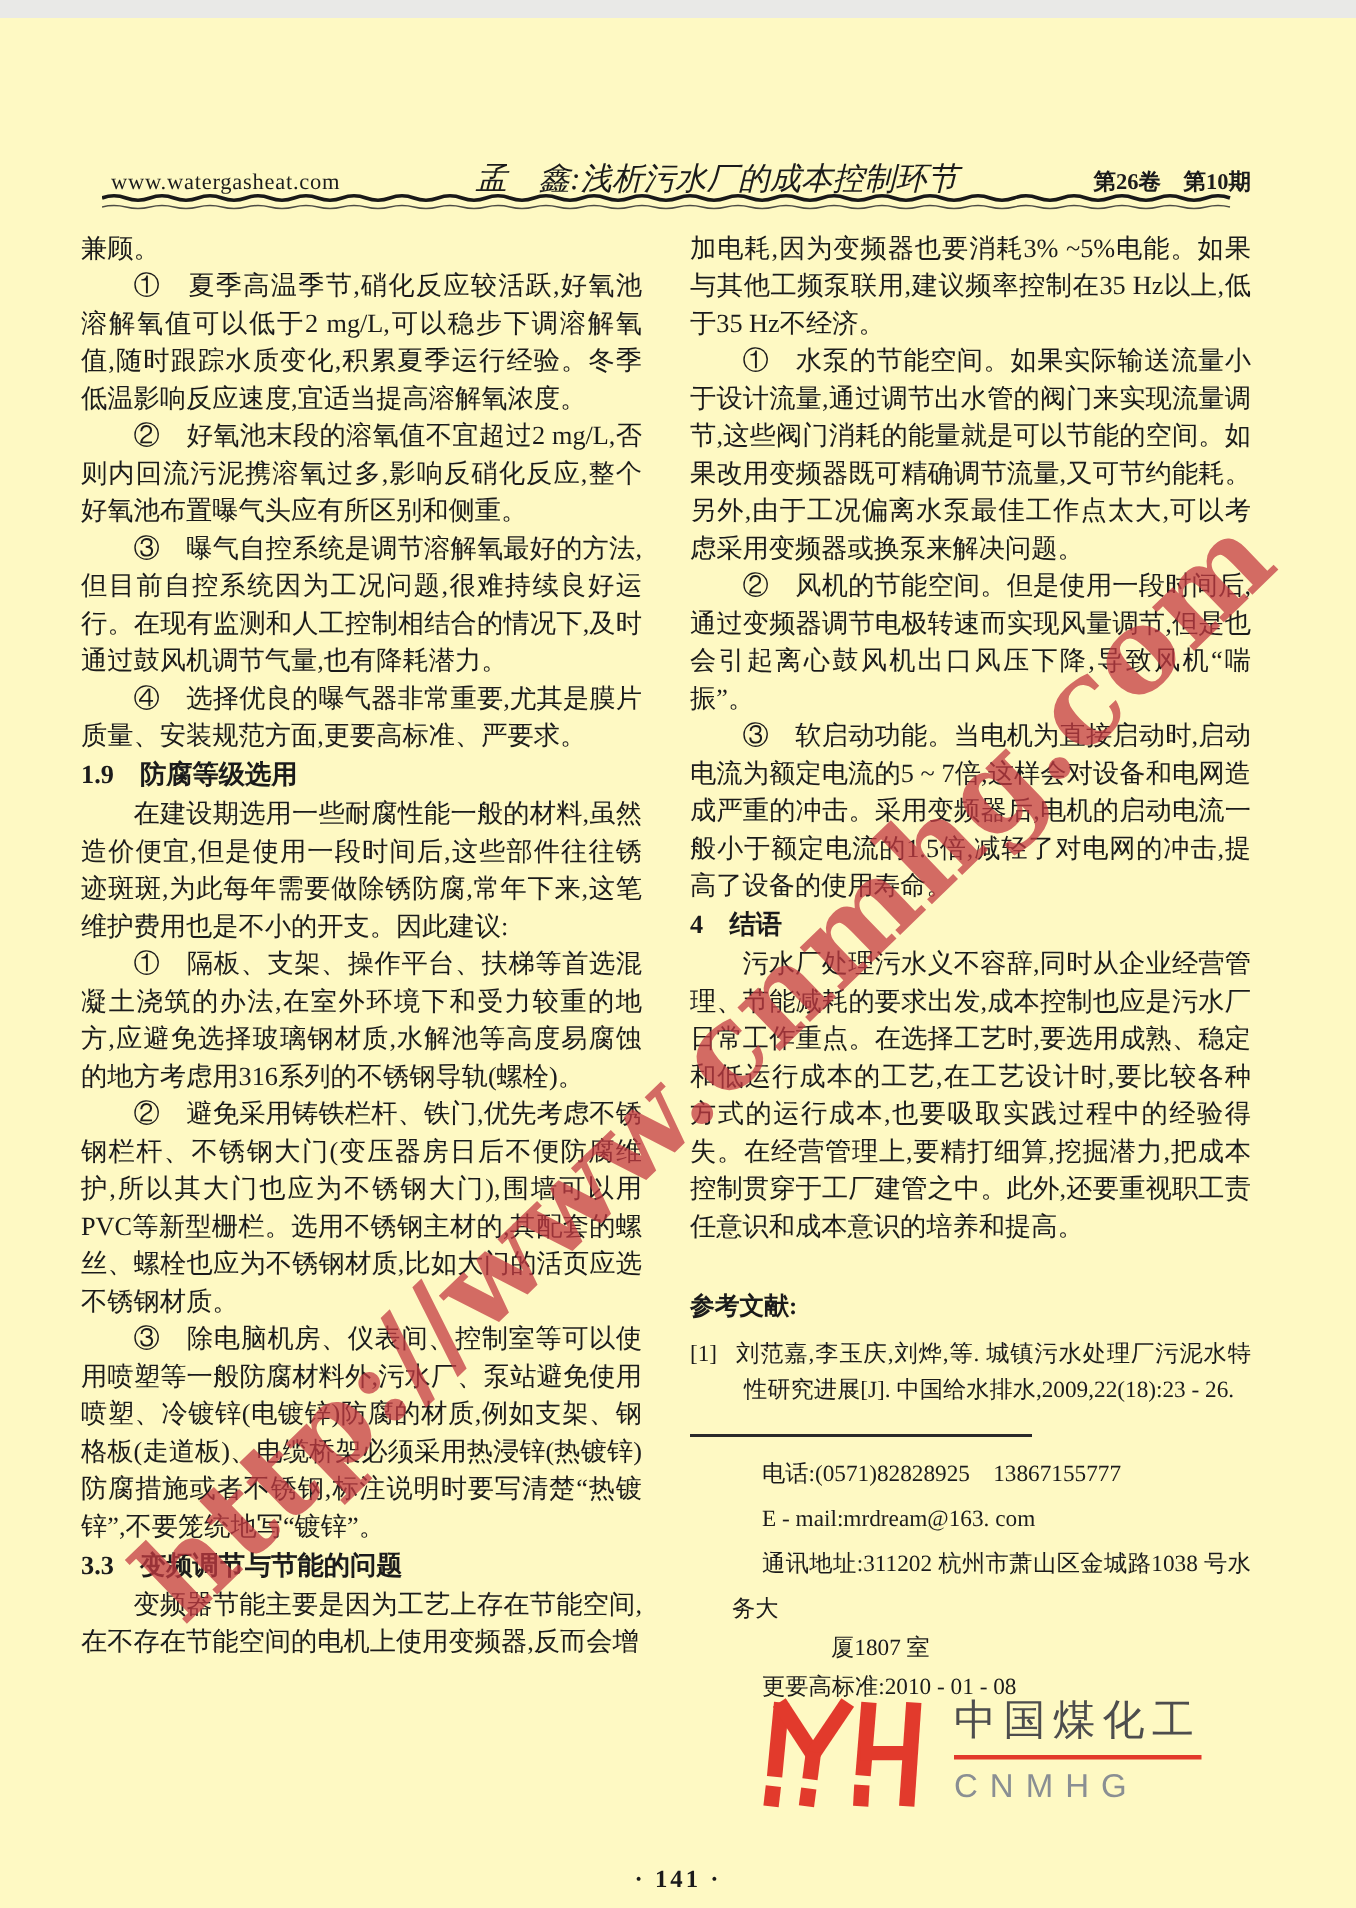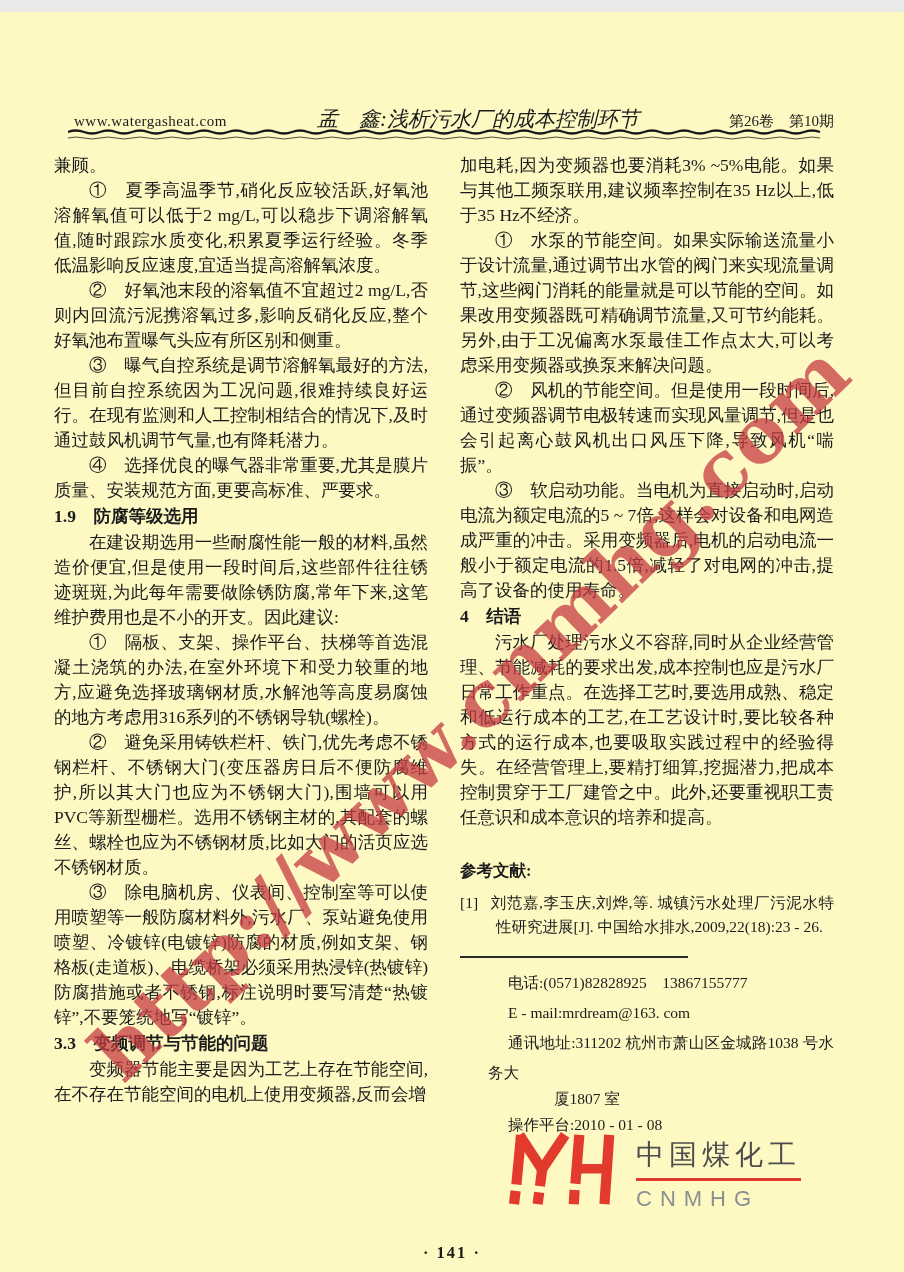--- a/index.html
+++ b/index.html
@@ -6,21 +6,21 @@
   .page{
     position:relative;width:904px;height:1272px;margin:12px auto;
     background:#fef9c3;overflow:hidden;
     font-family:"Liberation Serif","DejaVu Serif",serif;color:#1b1b1b;
   }
   
   .hdr{position:absolute;top:93px;left:74px;right:70px;display:flex;
        justify-content:space-between;align-items:baseline;font-size:15px;}
   .hdr .site{letter-spacing:.5px;}
   .hdr .running{font-style:italic;font-size:21px;}
-  .hdr .issue{font-weight:normal;}
+  .hdr .issue{font-weight:bold;}
   .hdr-rule{position:absolute;top:116px;left:68px;}
   
   .col{position:absolute;top:141px;width:374px;font-size:17.5px;
        line-height:25px;text-align:justify;}
   .col-left{left:54px;}
   .col-right{left:460px;}
   p.para{margin:0;text-indent:2em;}
   p.cont{margin:0;text-indent:0;}
   h3.sec{margin:1px 0;font-size:17.5px;font-weight:bold;text-indent:0;}
   
@@ -28,21 +28,21 @@
   .ref-item{font-size:15.5px;line-height:23.5px;margin-top:8px;
             padding-left:36px;text-indent:-36px;}
   .ref-item .mark{padding-right:12px;}
   .footnote-rule{width:228px;border:0;border-top:2px solid #2a2a2a;
                  margin:18px 0 10px 0;}
   
   .contact{font-size:15.5px;line-height:30px;padding-left:28px;}
   .contact .lab{font-weight:normal;padding-left:20px;}
   .contact .addr2{line-height:22px;padding-left:66px;}
   
-  .logo{position:absolute;left:503px;top:1116px;display:flex;align-items:flex-end;gap:15px;}
+  .logo{position:absolute;left:503px;top:1116px;display:flex;align-items:flex-start;gap:15px;}
   .logo-txt{font-family:"Liberation Sans","DejaVu Sans",sans-serif;}
   .logo-cn{font-size:28px;color:#4d4d4d;letter-spacing:5px;white-space:nowrap;}
   .logo-rule{height:3px;background:#e23a2c;margin:4px 0 5px 0;}
   .logo-en{font-size:22px;color:#8a8f93;letter-spacing:8px;}
   
   .watermark{
     position:absolute;left:470px;top:700px;z-index:6;pointer-events:none;
     transform:translate(-50%,-50%) rotate(-44deg);
     font-family:"DejaVu Serif","Liberation Serif",serif;font-weight:bold;
     font-size:78px;letter-spacing:1px;color:#c53a42;opacity:.74;white-space:nowrap;
@@ -106,21 +106,21 @@
         <span class="lab">电话:</span><span>(0571)82828925　13867155777</span>
       </div>
       <div>
         <span class="lab">E - mail</span><span>:mrdream@163. com</span>
       </div>
       <div>
         <span class="lab">通讯地址:</span><span>311202 杭州市萧山区金城路1038 号水务大</span>
       </div>
       <div class="addr2">厦1807 室</div>
       <div>
-        <span class="lab">操作平台:</span><span>2010 - 01 - 08</span>
+        <span class="lab">更要高标准:</span><span>2010 - 01 - 08</span>
       </div>
     </div>
   </div>
 
   <div class="logo">
     <span>
       <svg width="118" height="80" viewBox="0 0 150 100">
         <g stroke="#e23a2c" stroke-width="13" fill="none" stroke-linecap="butt">
           <line x1="14" y1="96" x2="16" y2="79"></line>
           <line x1="17" y1="71" x2="23" y2="8"></line>

